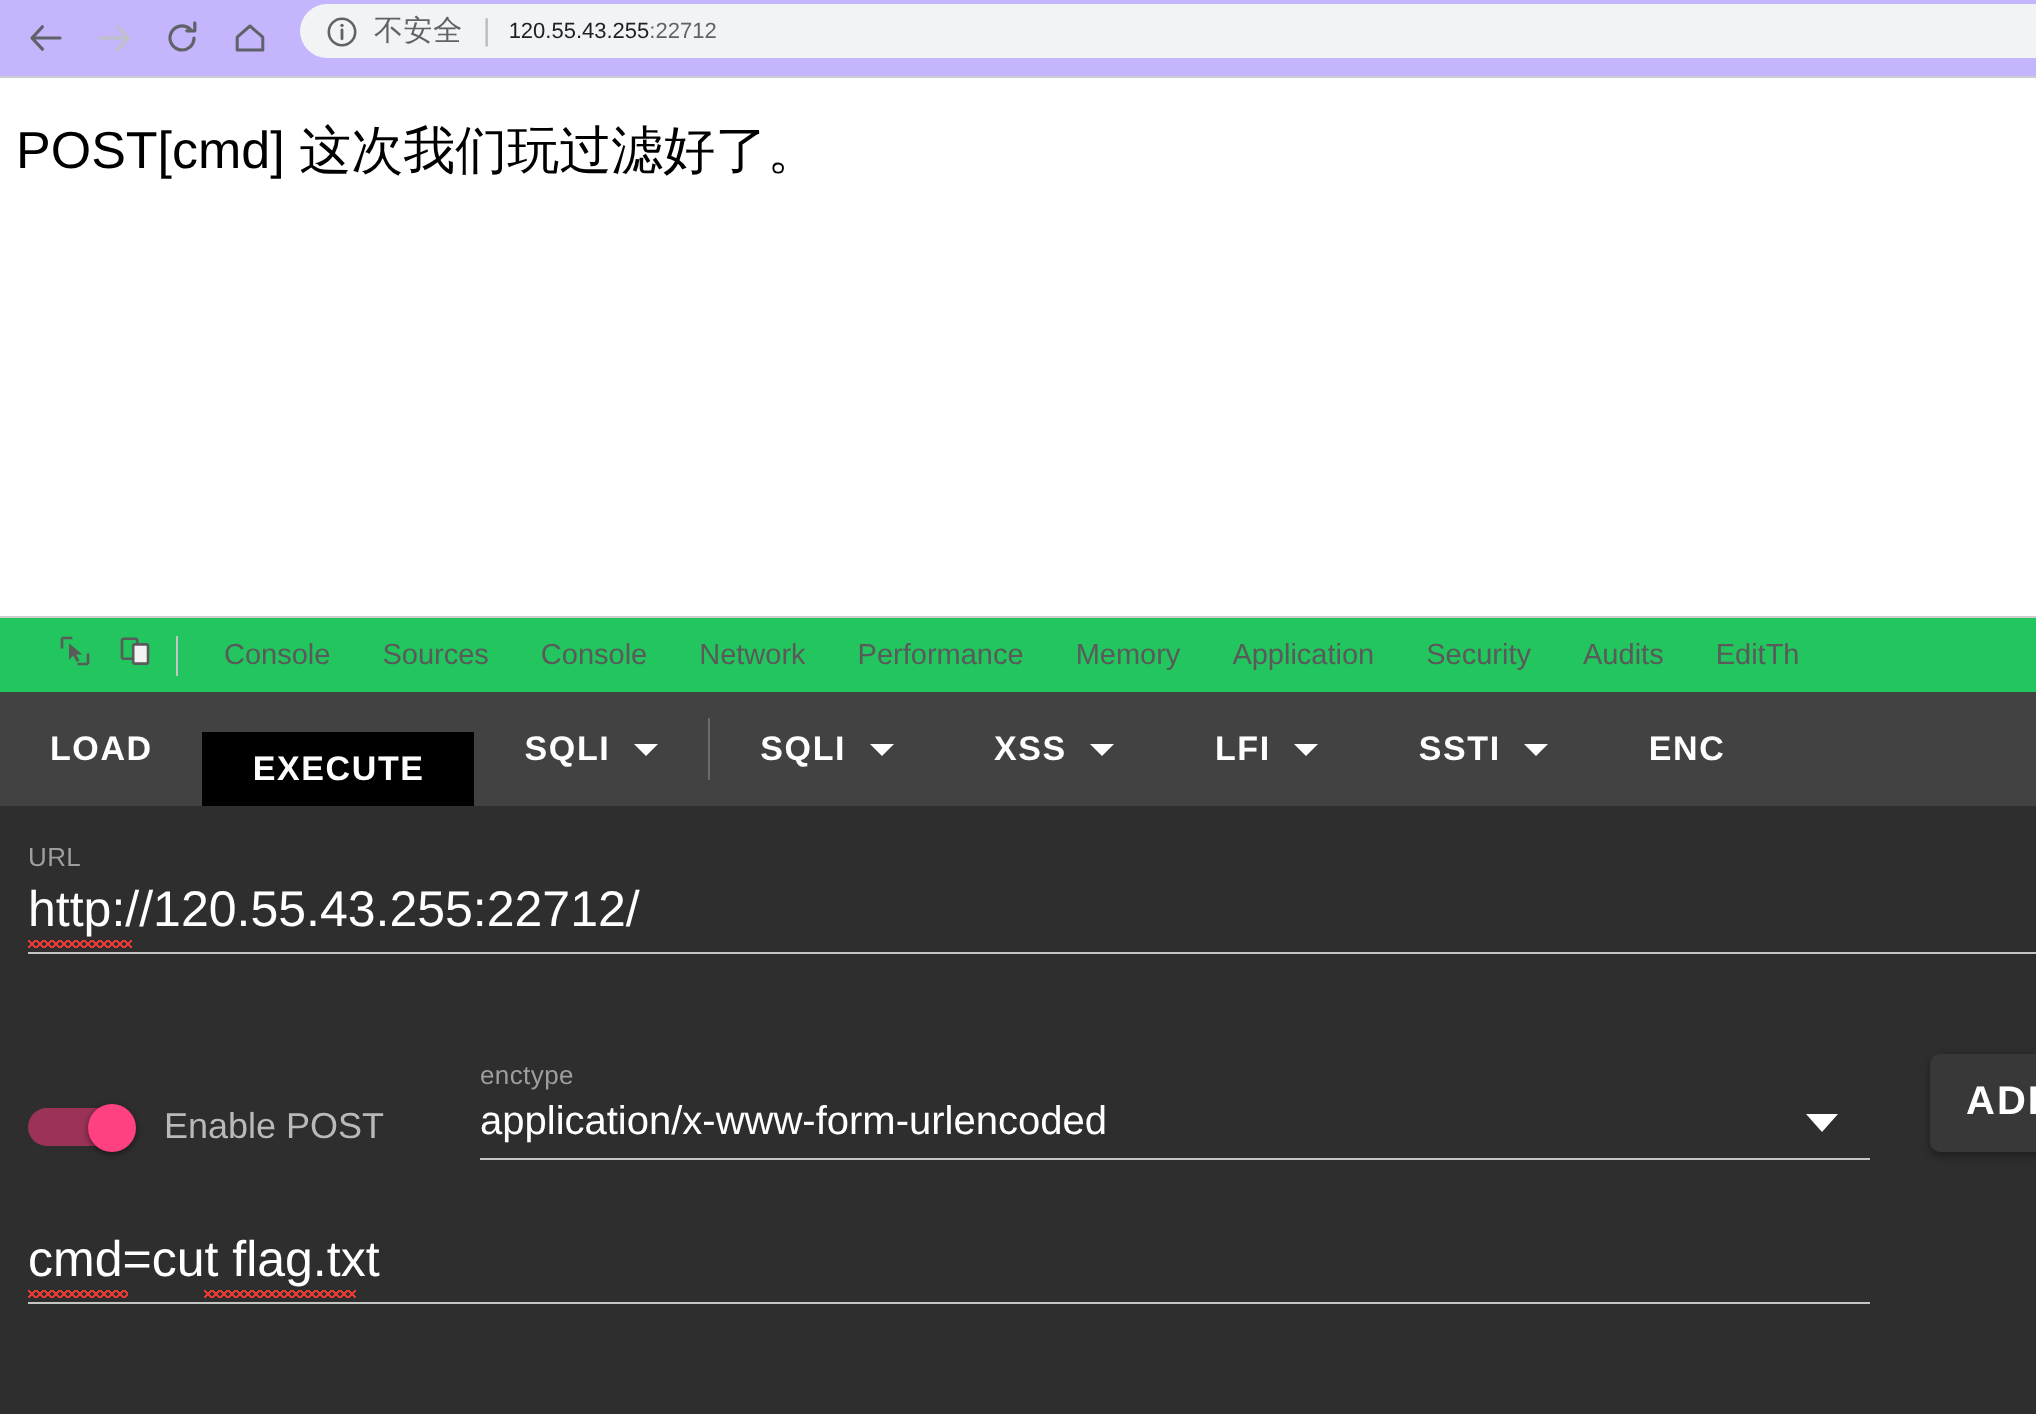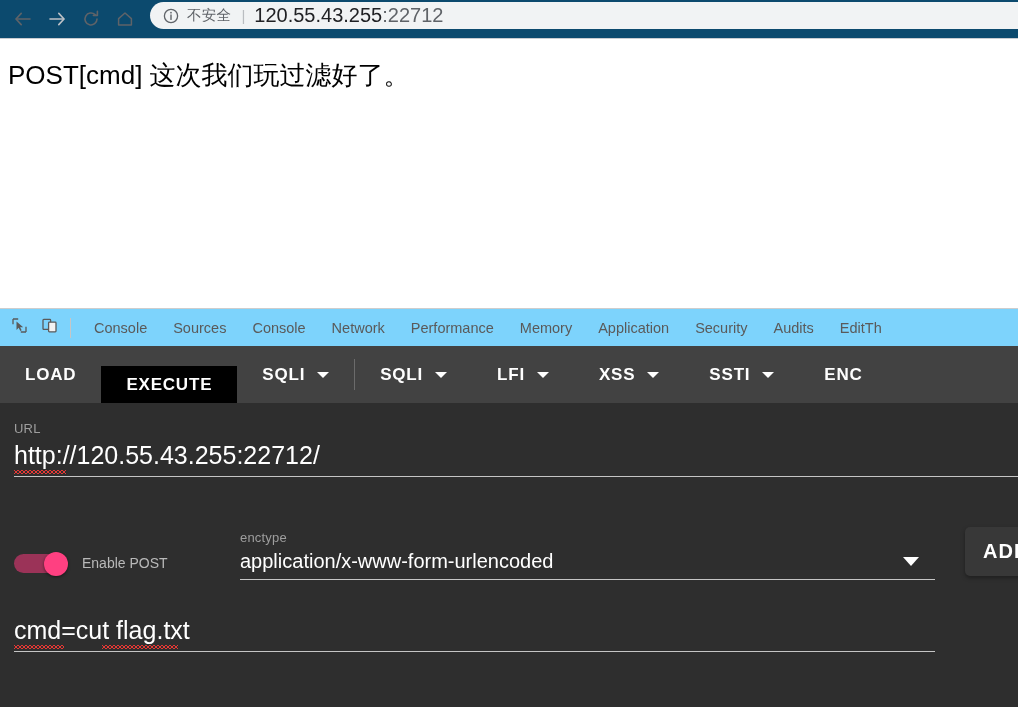--- a/index.html
+++ b/index.html
@@ -6,21 +6,21 @@
   html, body {
     width: 1018px; height: 707px;
     overflow: hidden;
     background: #ffffff;
     font-family: "Liberation Sans", sans-serif;
   }
 
   
   .browser-toolbar {
     height: 39px;
-    background: #0c4a6e;
+    background: #c4b5fd;
     display: flex;
     align-items: center;
     padding: 0 0 0 6px;
     border-bottom: 1px solid #c9ccd1;
     position: relative;
   }
   .nav-btn {
     width: 34px; height: 28px;
     display: flex; align-items: center; justify-content: center;
     flex: 0 0 auto;
@@ -44,21 +44,21 @@
     letter-spacing: .3px;
     white-space: nowrap;
   }
   .omni-sep {
     color: #babdc1;
     margin: 0 9px 0 10px;
     font-size: 15px;
     line-height: 1;
   }
   .omni-url {
-    font-size: 20px;
+    font-size: 11px;
     color: #202124;
     white-space: nowrap;
   }
   .omni-url .dim { color: #5f6368; }
 
   
   .page-view {
     height: 269px;
     background: #ffffff;
     padding: 20px 8px 0 8px;
@@ -66,25 +66,25 @@
   .page-text {
     font-size: 26px;
     color: #000000;
     line-height: 1.3;
     font-family: "Liberation Sans", sans-serif;
   }
 
   
   .devtools-tabstrip {
     height: 38px;
-    background: #7dd3fc;
+    background: #22c55e;
     border-top: 1px solid #cdcdcd;
     display: flex;
     align-items: center;
-    padding-left: 4px;
+    padding-left: 22px;
     overflow: hidden;
   }
   .dt-icon-btn {
     width: 30px; height: 28px;
     display: flex; align-items: center; justify-content: center;
     flex: 0 0 auto;
   }
   .dt-divider {
     width: 1px; height: 20px;
     background: #c6c6c6;
@@ -204,21 +204,21 @@
   }
   .toggle .knob {
     position: absolute;
     right: -2px; top: 0;
     width: 24px; height: 24px;
     border-radius: 50%;
     background: #ff4081;
     box-shadow: 0 1px 3px rgba(0,0,0,.5);
   }
   .toggle-label {
-    font-size: 14px;
+    font-size: 18px;
     color: #b9b9b9;
     margin-left: 16px;
     white-space: nowrap;
   }
 
   .select-field {
     flex: 0 0 auto;
     width: 695px;
     position: relative;
   }
@@ -356,25 +356,25 @@
     <div class="ptab">
       <span>SQLI</span>
       <span class="caret"></span>
     </div>
     <div class="ptab-sep"></div>
     <div class="ptab">
       <span>SQLI</span>
       <span class="caret"></span>
     </div>
     <div class="ptab">
+      <span>XSS</span>
+      <span class="caret"></span>
+    </div>
+    <div class="ptab">
       <span>LFI</span>
-      <span class="caret"></span>
-    </div>
-    <div class="ptab">
-      <span>XSS</span>
       <span class="caret"></span>
     </div>
     <div class="ptab">
       <span>SSTI</span>
       <span class="caret"></span>
     </div>
     <div class="ptab">
       <span>ENC</span>
     </div>
   </div>

